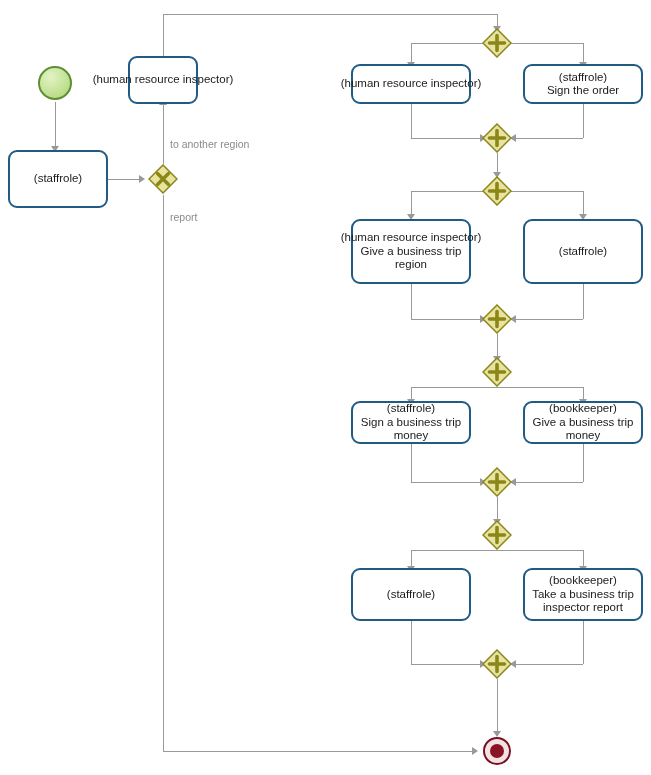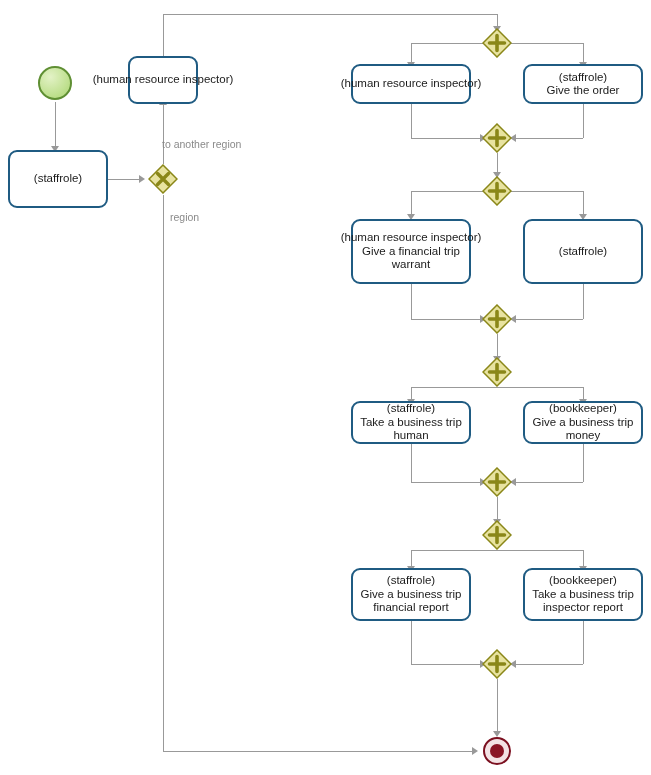--- a/index.html
+++ b/index.html
@@ -197,22 +197,22 @@
   <div class="line v" style="left:411px; top:621px; height:43px;"></div>
   <div class="line h" style="left:411px; top:664px; width:71px;"></div>
   <div class="arrow right" style="left:480px; top:660px;"></div>
   <div class="line v" style="left:583px; top:621px; height:43px;"></div>
   <div class="line h" style="left:512px; top:664px; width:71px;"></div>
   <div class="arrow left" style="left:510px; top:660px;"></div>
 
   <div class="line v" style="left:497px; top:679px; height:54px;"></div>
   <div class="arrow down" style="left:493px; top:731px;"></div>
 
-  <div class="edge-label" style="left:162px; top:138px;">to another region</div>
-  <div class="edge-label" style="left:170px; top:211px;">region</div>
+  <div class="edge-label" style="left:170px; top:138px;">to another region</div>
+  <div class="edge-label" style="left:170px; top:211px;">report</div>
 
   <div class="node start-node" style="left:38px; top:66px; width:34px; height:34px;"></div>
 
   <div class="node activity" style="left:8px; top:150px; width:100px; height:58px;">
     <span class="role">(staffrole)</span>
   </div>
 
   <div class="node gateway" style="left:148px; top:164px;">
     <svg width="30" height="30" viewBox="0 0 30 30" aria-hidden="true">
       <polygon points="15,1 29,15 15,29 1,15" fill="#e8e3a0" stroke="#8a8718" stroke-width="1.5"></polygon>
@@ -230,40 +230,40 @@
       <path d="M15 7.5 L15 22.5 M7.5 15 L22.5 15" stroke="#8a8718" stroke-width="3.6" stroke-linecap="round"></path>
     </svg>
   </div>
 
   <div class="node activity" style="left:351px; top:64px; width:120px; height:40px;">
     <span class="role">(human resource inspector)</span>
   </div>
 
   <div class="node activity" style="left:523px; top:64px; width:120px; height:40px;">
     <span class="role">(staffrole)</span>
-    <span class="label">Give the order</span>
+    <span class="label">Sign the order</span>
   </div>
 
   <div class="node gateway" style="left:482px; top:123px;">
     <svg width="30" height="30" viewBox="0 0 30 30" aria-hidden="true">
       <polygon points="15,1 29,15 15,29 1,15" fill="#e8e3a0" stroke="#8a8718" stroke-width="1.5"></polygon>
       <path d="M15 7.5 L15 22.5 M7.5 15 L22.5 15" stroke="#8a8718" stroke-width="3.6" stroke-linecap="round"></path>
     </svg>
   </div>
 
   <div class="node gateway" style="left:482px; top:176px;">
     <svg width="30" height="30" viewBox="0 0 30 30" aria-hidden="true">
       <polygon points="15,1 29,15 15,29 1,15" fill="#e8e3a0" stroke="#8a8718" stroke-width="1.5"></polygon>
       <path d="M15 7.5 L15 22.5 M7.5 15 L22.5 15" stroke="#8a8718" stroke-width="3.6" stroke-linecap="round"></path>
     </svg>
   </div>
 
   <div class="node activity" style="left:351px; top:219px; width:120px; height:65px;">
     <span class="role">(human resource inspector)</span>
-    <span class="label">Give a financial trip warrant</span>
+    <span class="label">Give a business trip region</span>
   </div>
 
   <div class="node activity" style="left:523px; top:219px; width:120px; height:65px;">
     <span class="role">(staffrole)</span>
   </div>
 
   <div class="node gateway" style="left:482px; top:304px;">
     <svg width="30" height="30" viewBox="0 0 30 30" aria-hidden="true">
       <polygon points="15,1 29,15 15,29 1,15" fill="#e8e3a0" stroke="#8a8718" stroke-width="1.5"></polygon>
       <path d="M15 7.5 L15 22.5 M7.5 15 L22.5 15" stroke="#8a8718" stroke-width="3.6" stroke-linecap="round"></path>
@@ -272,21 +272,21 @@
 
   <div class="node gateway" style="left:482px; top:357px;">
     <svg width="30" height="30" viewBox="0 0 30 30" aria-hidden="true">
       <polygon points="15,1 29,15 15,29 1,15" fill="#e8e3a0" stroke="#8a8718" stroke-width="1.5"></polygon>
       <path d="M15 7.5 L15 22.5 M7.5 15 L22.5 15" stroke="#8a8718" stroke-width="3.6" stroke-linecap="round"></path>
     </svg>
   </div>
 
   <div class="node activity" style="left:351px; top:401px; width:120px; height:43px;">
     <span class="role">(staffrole)</span>
-    <span class="label">Take a business trip human</span>
+    <span class="label">Sign a business trip money</span>
   </div>
 
   <div class="node activity" style="left:523px; top:401px; width:120px; height:43px;">
     <span class="role">(bookkeeper)</span>
     <span class="label">Give a business trip money</span>
   </div>
 
   <div class="node gateway" style="left:482px; top:467px;">
     <svg width="30" height="30" viewBox="0 0 30 30" aria-hidden="true">
       <polygon points="15,1 29,15 15,29 1,15" fill="#e8e3a0" stroke="#8a8718" stroke-width="1.5"></polygon>
@@ -296,21 +296,20 @@
 
   <div class="node gateway" style="left:482px; top:520px;">
     <svg width="30" height="30" viewBox="0 0 30 30" aria-hidden="true">
       <polygon points="15,1 29,15 15,29 1,15" fill="#e8e3a0" stroke="#8a8718" stroke-width="1.5"></polygon>
       <path d="M15 7.5 L15 22.5 M7.5 15 L22.5 15" stroke="#8a8718" stroke-width="3.6" stroke-linecap="round"></path>
     </svg>
   </div>
 
   <div class="node activity" style="left:351px; top:568px; width:120px; height:53px;">
     <span class="role">(staffrole)</span>
-    <span class="label">Give a business trip financial report</span>
   </div>
 
   <div class="node activity" style="left:523px; top:568px; width:120px; height:53px;">
     <span class="role">(bookkeeper)</span>
     <span class="label">Take a business trip inspector report</span>
   </div>
 
   <div class="node gateway" style="left:482px; top:649px;">
     <svg width="30" height="30" viewBox="0 0 30 30" aria-hidden="true">
       <polygon points="15,1 29,15 15,29 1,15" fill="#e8e3a0" stroke="#8a8718" stroke-width="1.5"></polygon>

